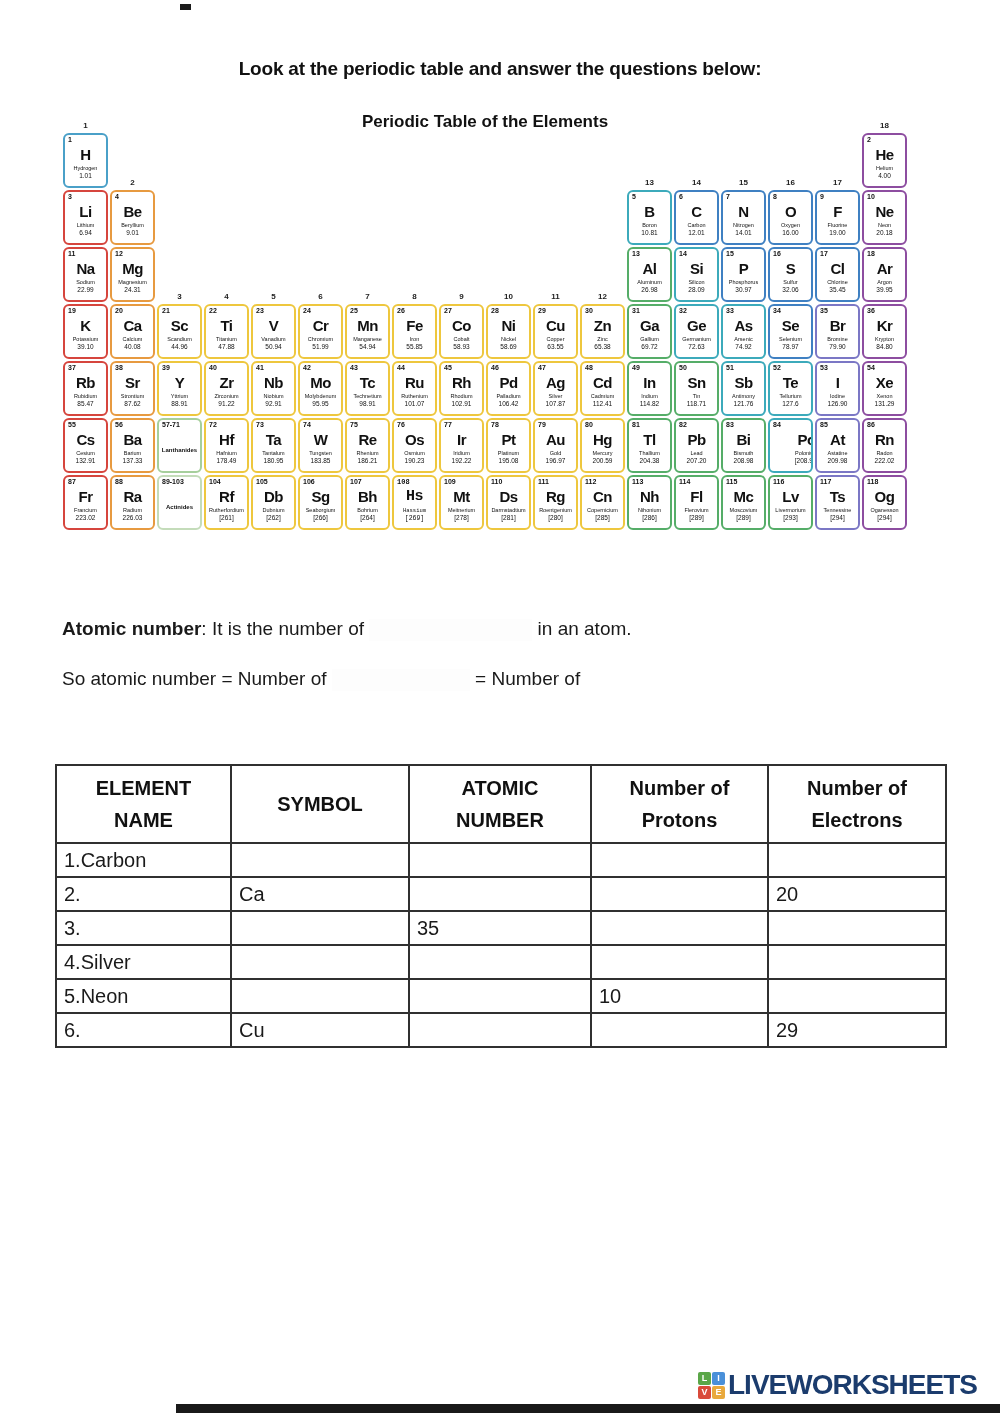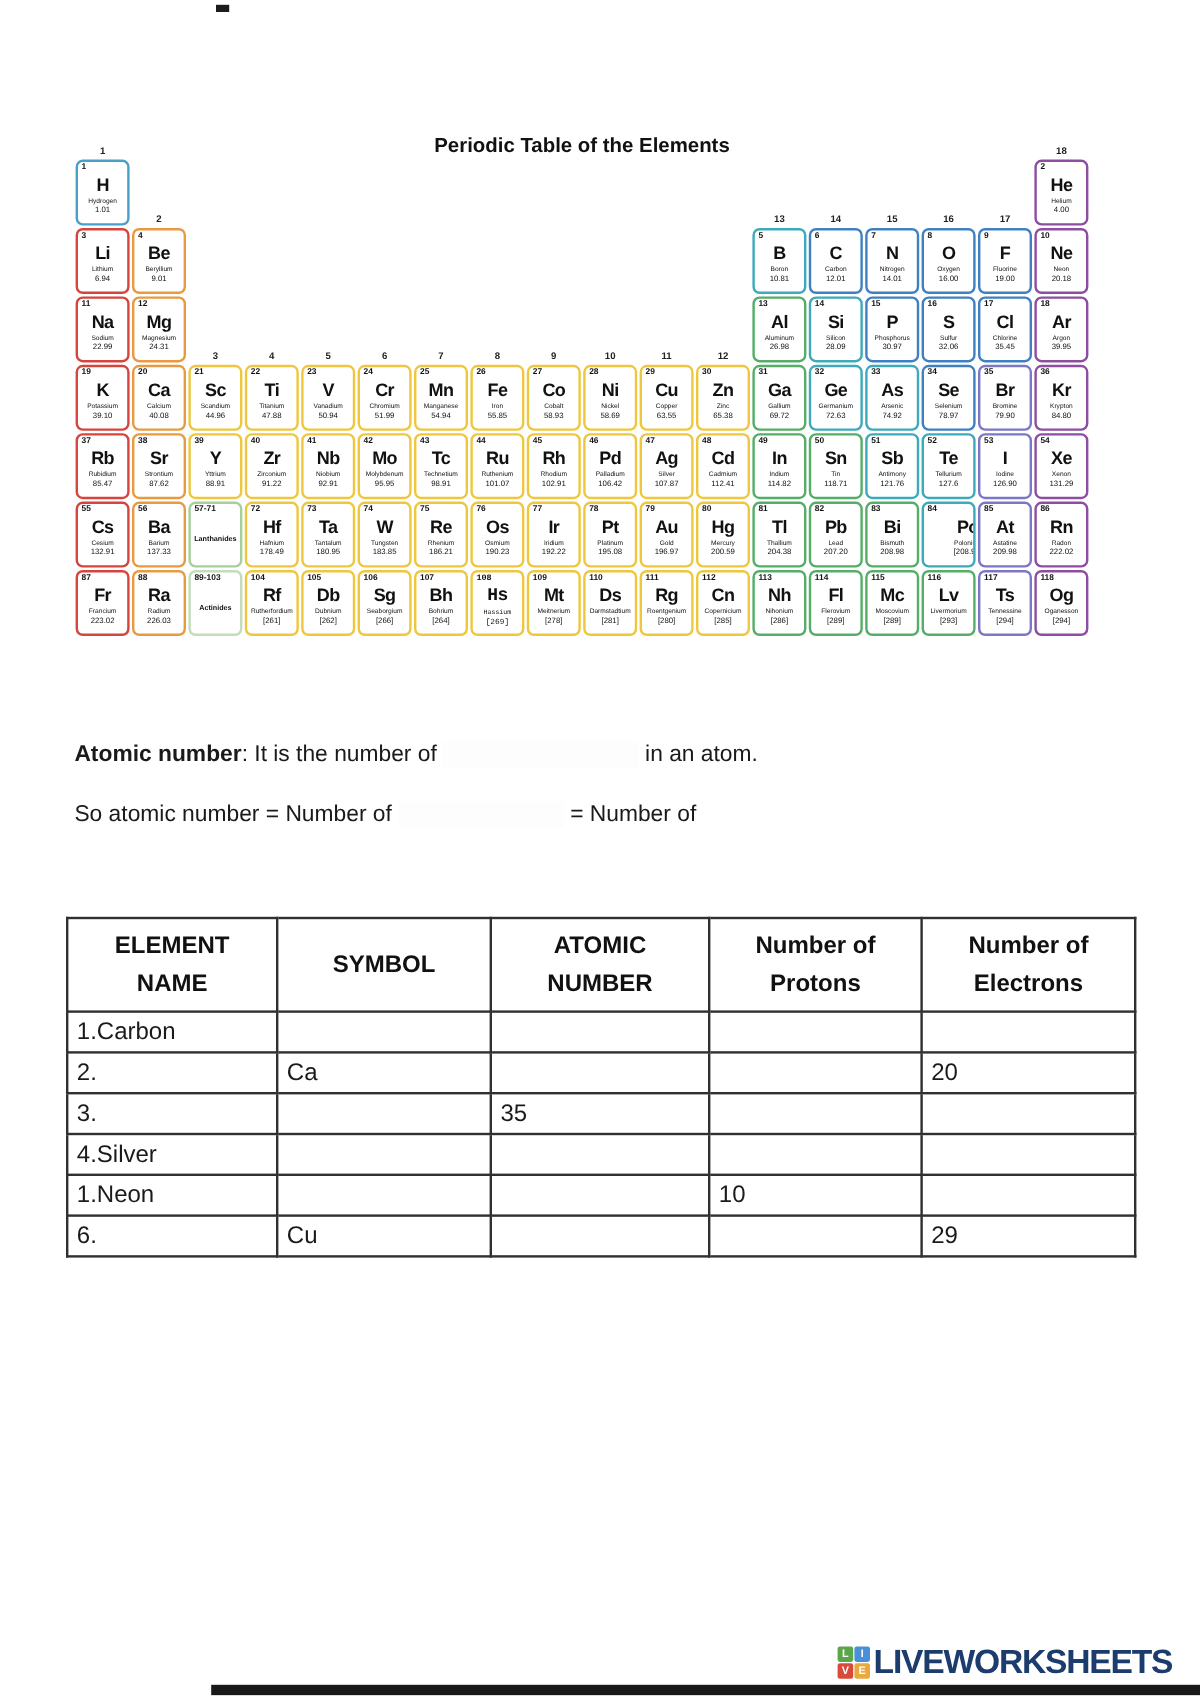--- a/index.html
+++ b/index.html
@@ -46,20 +46,21 @@
 
   .bottom-bar{position:absolute;left:176px;right:0;bottom:0;height:9px;background:#191919;}
 </style>
 </head>
 <body>
 
 <div class="page">
 
   <div class="artifact"></div>
 
+  <div class="main-title">Look at the periodic table and answer the questions below:</div>
 
   <div class="pt-title">Periodic Table of the Elements</div>
 
   <div class="pt-grid">
       <div class="glabel" style="grid-area: 1 / 1;">1</div>
       <div class="glabel" style="grid-area: 1 / 18;">18</div>
       <div class="glabel" style="grid-area: 2 / 2;">2</div>
       <div class="glabel" style="grid-area: 2 / 13;">13</div>
       <div class="glabel" style="grid-area: 2 / 14;">14</div>
       <div class="glabel" style="grid-area: 2 / 15;">15</div>
@@ -669,21 +670,21 @@
           <td></td>
         </tr>
         <tr>
           <td>4.Silver</td>
           <td></td>
           <td></td>
           <td></td>
           <td></td>
         </tr>
         <tr>
-          <td>1.Neon</td>
+          <td>5.Neon</td>
           <td></td>
           <td></td>
           <td>10</td>
           <td></td>
         </tr>
         <tr>
           <td>6.</td>
           <td>Cu</td>
           <td></td>
           <td></td>

